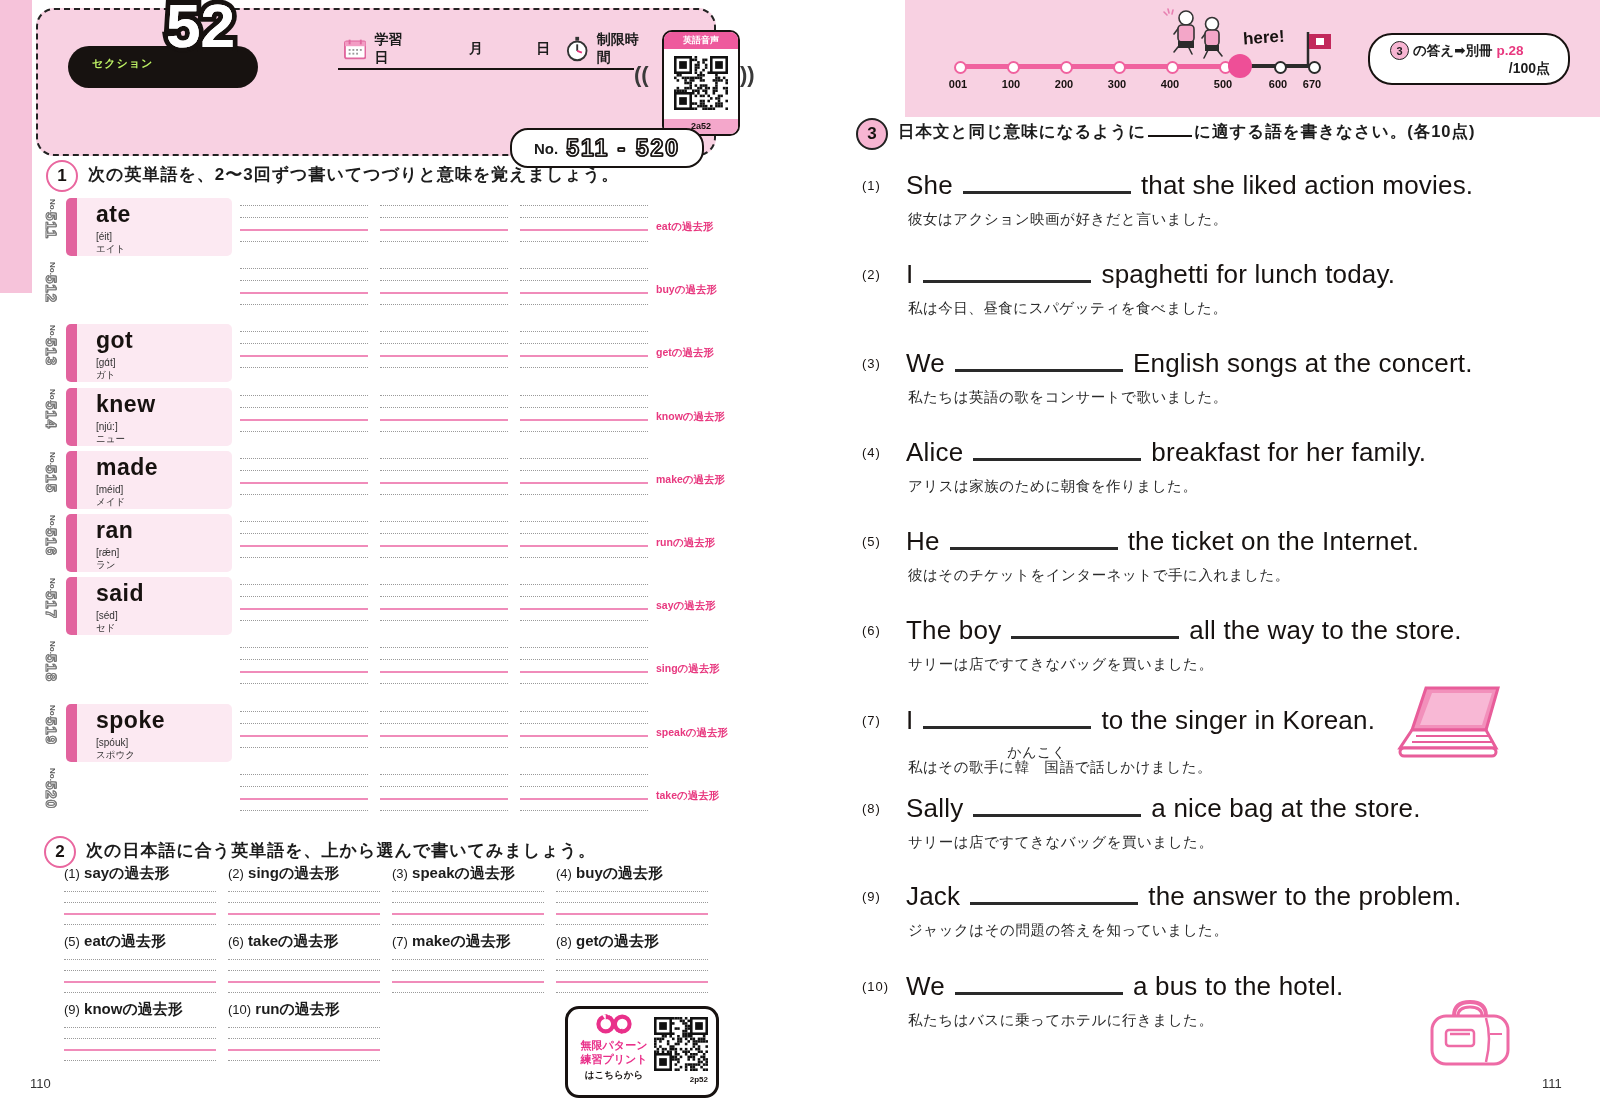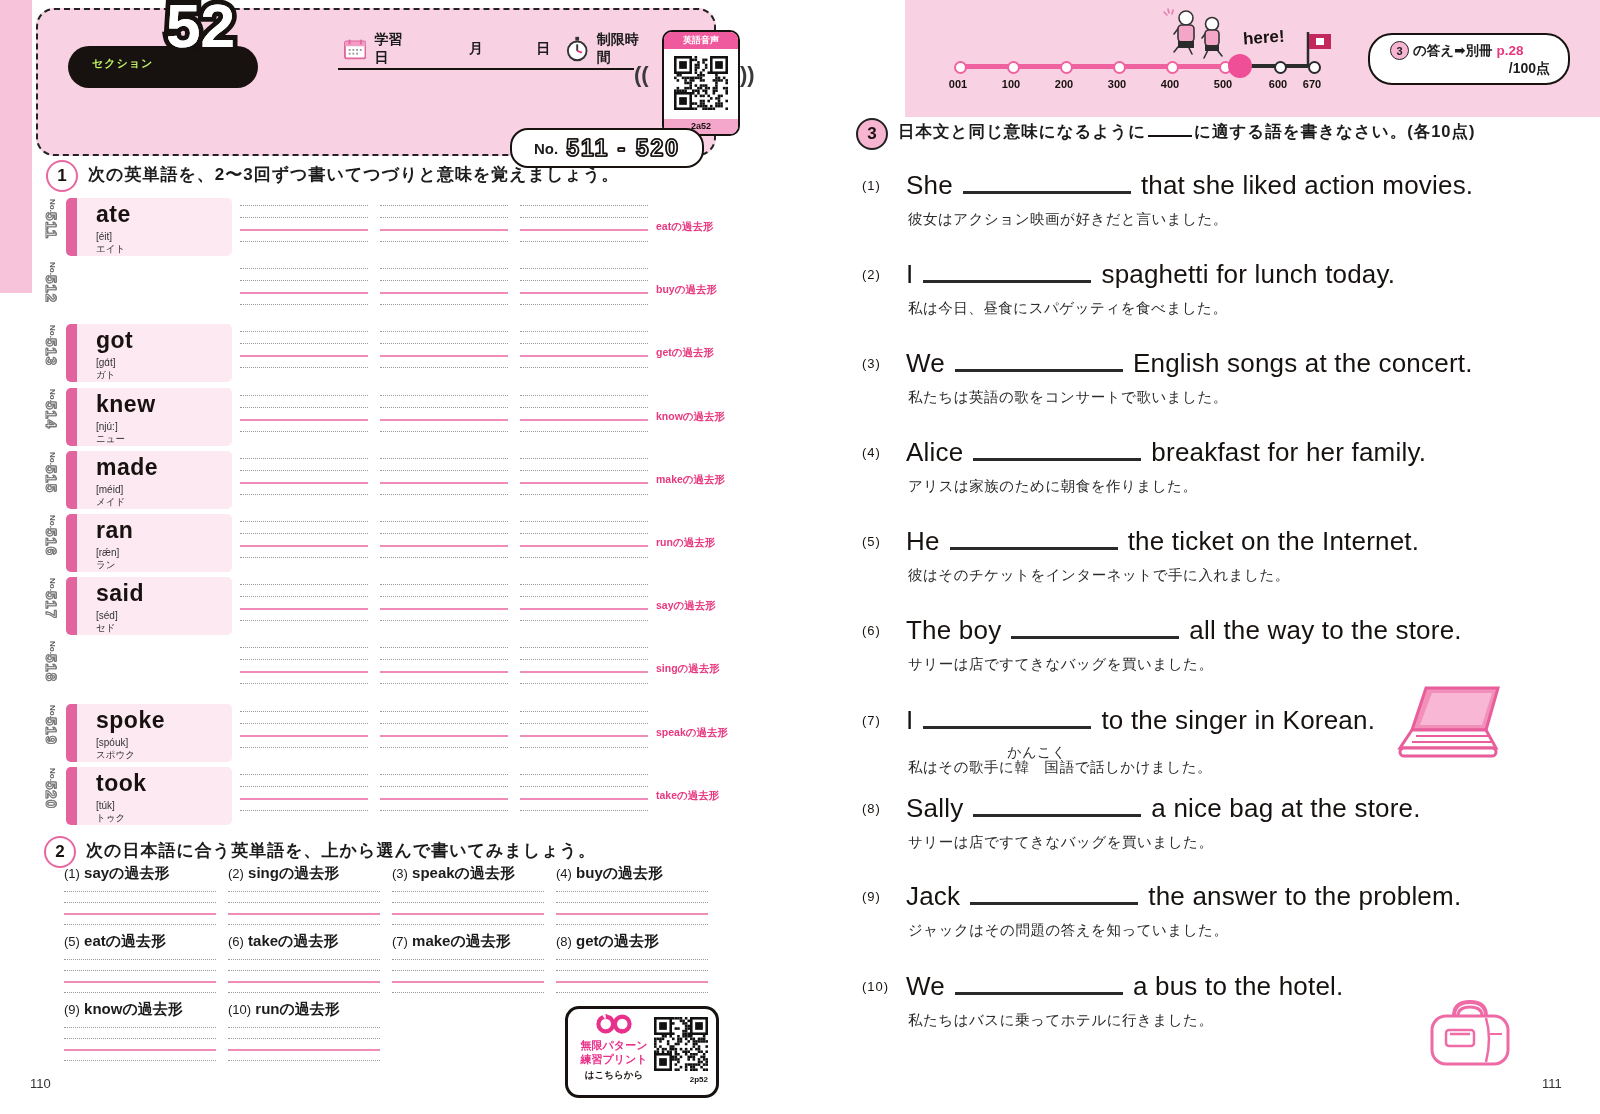--- a/index.html
+++ b/index.html
@@ -587,26 +587,20 @@
             <i class="lp" style="top:33px"></i>
             <i class="ld" style="top:45px"></i>
           </div>
         </div>
     <div class="whint">speakの過去形</div>
       </div>
       <div class="word-row" style="top: 568.8px;">
     <div class="wno">
           <span class="wno-no">No.</span>
           <span class="wno-d">520</span>
-        </div>
-    <div class="wcard">
-          <span class="wbar"></span>
-      <div class="wword">took</div>
-      <div class="wpron">[túk]</div>
-      <div class="wkana">トゥク</div>
         </div>
     <div class="wlines">
           <div class="lcol" style="left:0px">
   <i class="ld" style="top:9px"></i>
             <i class="ld" style="top:21px"></i>
             <i class="lp" style="top:33px"></i>
             <i class="ld" style="top:45px"></i>
           </div>
           <div class="lcol" style="left:140px">
   <i class="ld" style="top:9px"></i>

